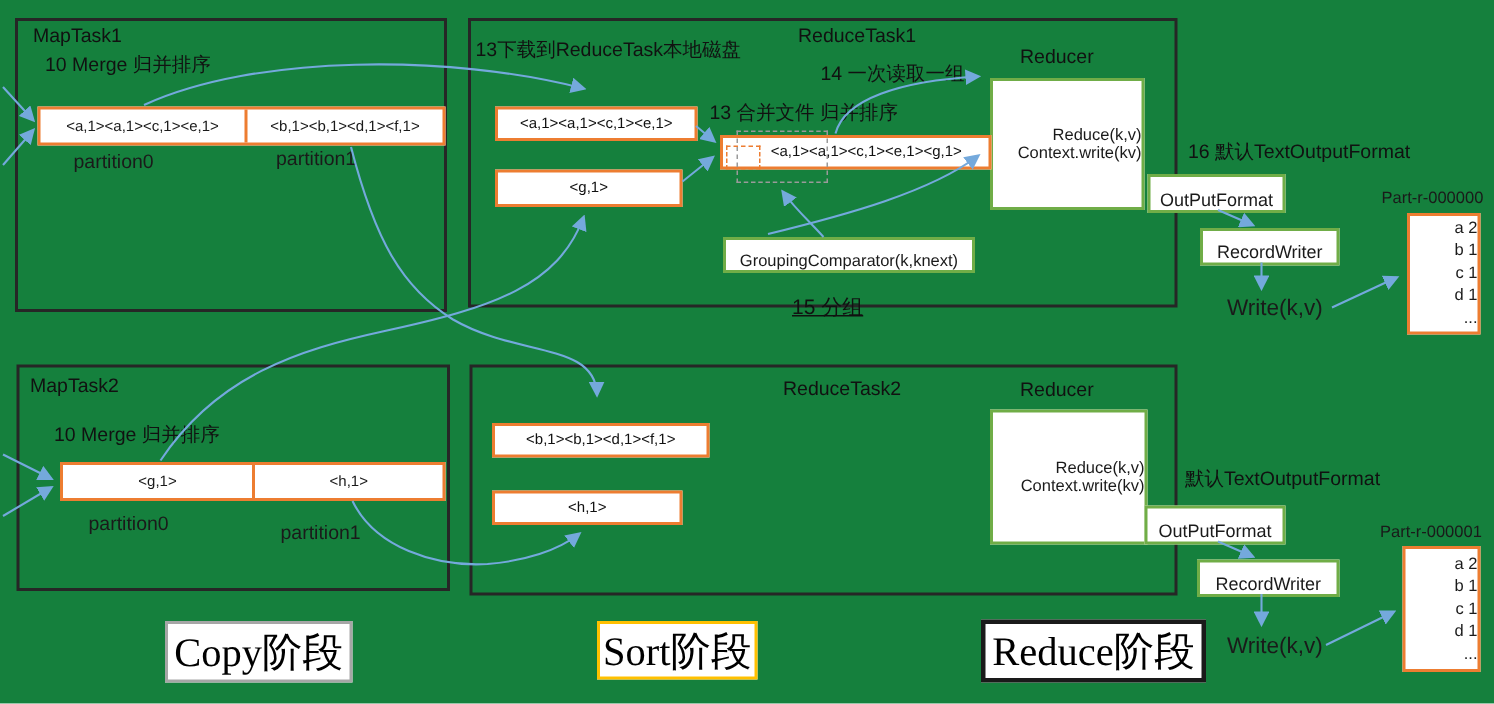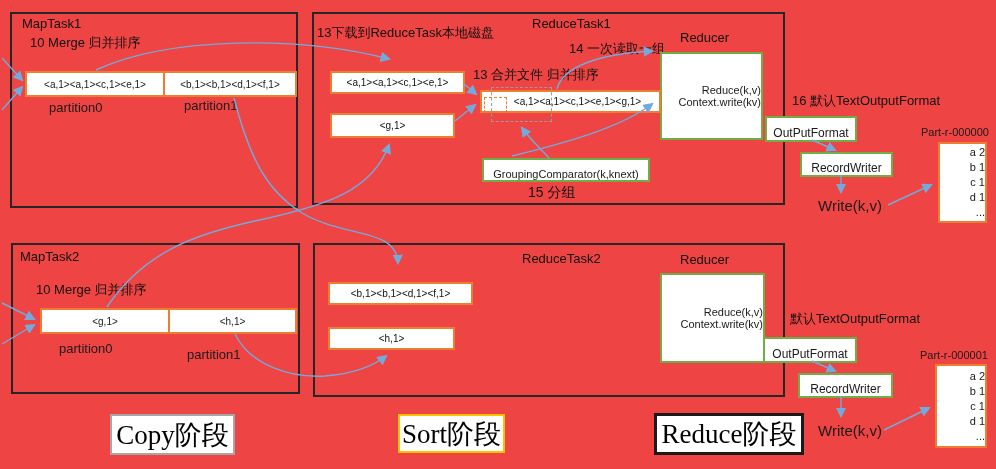--- a/index.html
+++ b/index.html
@@ -1,16 +1,16 @@
 <!DOCTYPE html>
 <html><head>
 <meta charset="utf-8">
 <style>
   html,body{margin:0;padding:0;background:#fff;}
-  #stage{position:relative;width:996px;height:469px;background:#ef4444;overflow:hidden;
+  #stage{position:relative;width:996px;height:469px;background:#15803d;overflow:hidden;
          font-family:"Liberation Sans",sans-serif;color:#1a1a1a;}
   .abs{position:absolute;}
   .taskbox{border:2px solid #262626;background:transparent;}
   .lbl{white-space:nowrap;font-size:13px;color:#111;}
   .datacell{font-size:10px;color:#111;display:flex;align-items:center;justify-content:center;white-space:nowrap;}
   .obox{border:2px solid #ED7D31;background:#fff;}
   .gbox{border:2px solid #70AD47;background:#fff;display:flex;align-items:flex-end;justify-content:center;}
   .bar{display:flex;border:2px solid #ED7D31;background:#fff;}
   .bar .cell{flex:none;display:flex;align-items:center;justify-content:center;font-size:10px;white-space:nowrap;}
   .bar .cell + .cell{border-left:2px solid #ED7D31;}
@@ -37,29 +37,29 @@
   <div class="abs bar" style="left:25px;top:71px;width:268px;height:22px;">
     <div class="cell" style="width:136px;">&lt;a,1&gt;&lt;a,1&gt;&lt;c,1&gt;&lt;e,1&gt;</div>
     <div class="cell" style="width:130px;">&lt;b,1&gt;&lt;b,1&gt;&lt;d,1&gt;&lt;f,1&gt;</div>
   </div>
   <div class="abs plabel" style="left:49px;top:100px;">partition0</div>
   <div class="abs plabel" style="left:184px;top:98px;">partition1</div>
 
   <div class="abs taskbox" style="left:312px;top:12px;width:469px;height:189px;"></div>
   <div class="abs lbl" style="left:317px;top:24px;">13下载到ReduceTask本地磁盘</div>
   <div class="abs lbl" style="left:532px;top:16px;">ReduceTask1</div>
-  <div class="abs lbl" style="left:569px;top:40px;">14 一次读取一组</div>
+  <div class="abs lbl" style="left:547px;top:40px;">14 一次读取一组</div>
   <div class="abs obox datacell" style="left:330px;top:71px;width:131px;height:19px;">&lt;a,1&gt;&lt;a,1&gt;&lt;c,1&gt;&lt;e,1&gt;</div>
   <div class="abs obox datacell" style="left:330px;top:113px;width:121px;height:21px;">&lt;g,1&gt;</div>
   <div class="abs lbl" style="left:473px;top:66px;">13 合并文件 归并排序</div>
   <div class="abs obox datacell z5" style="left:480px;top:90px;width:163px;height:19px;padding-left:14px;">&lt;a,1&gt;&lt;a,1&gt;&lt;c,1&gt;&lt;e,1&gt;&lt;g,1&gt;</div>
   <div class="abs dash-gray z5" style="left:491px;top:87px;width:59px;height:33px;"></div>
   <div class="abs dash-orange z5" style="left:484px;top:97px;width:21px;height:14px;"></div>
   <div class="abs gbox small" style="left:482px;top:158px;width:164px;height:20px;">GroupingComparator(k,knext)</div>
-  <div class="abs lbl" style="left:528px;top:184px;font-size:14px;">15 分组</div>
+  <div class="abs lbl" style="left:528px;top:196px;font-size:14px;text-decoration:underline;">15 分组</div>
 
   <div class="abs lbl" style="left:680px;top:30px;">Reducer</div>
   <div class="abs gbox" style="left:660px;top:52px;width:99px;height:84px;flex-direction:column;">
     <div class="small">Reduce(k,v)</div>
     <div class="small">Context.write(kv)</div>
   </div>
   <div class="abs lbl" style="left:792px;top:92px;">16 默认TextOutputFormat</div>
   <div class="abs gbox z5" style="left:765px;top:116px;width:88px;height:22px;font-size:12px;">OutPutFormat</div>
   <div class="abs gbox z5" style="left:800px;top:152px;width:89px;height:21px;font-size:12px;">RecordWriter</div>
   <div class="abs writelbl" style="left:818px;top:197px;">Write(k,v)</div>

